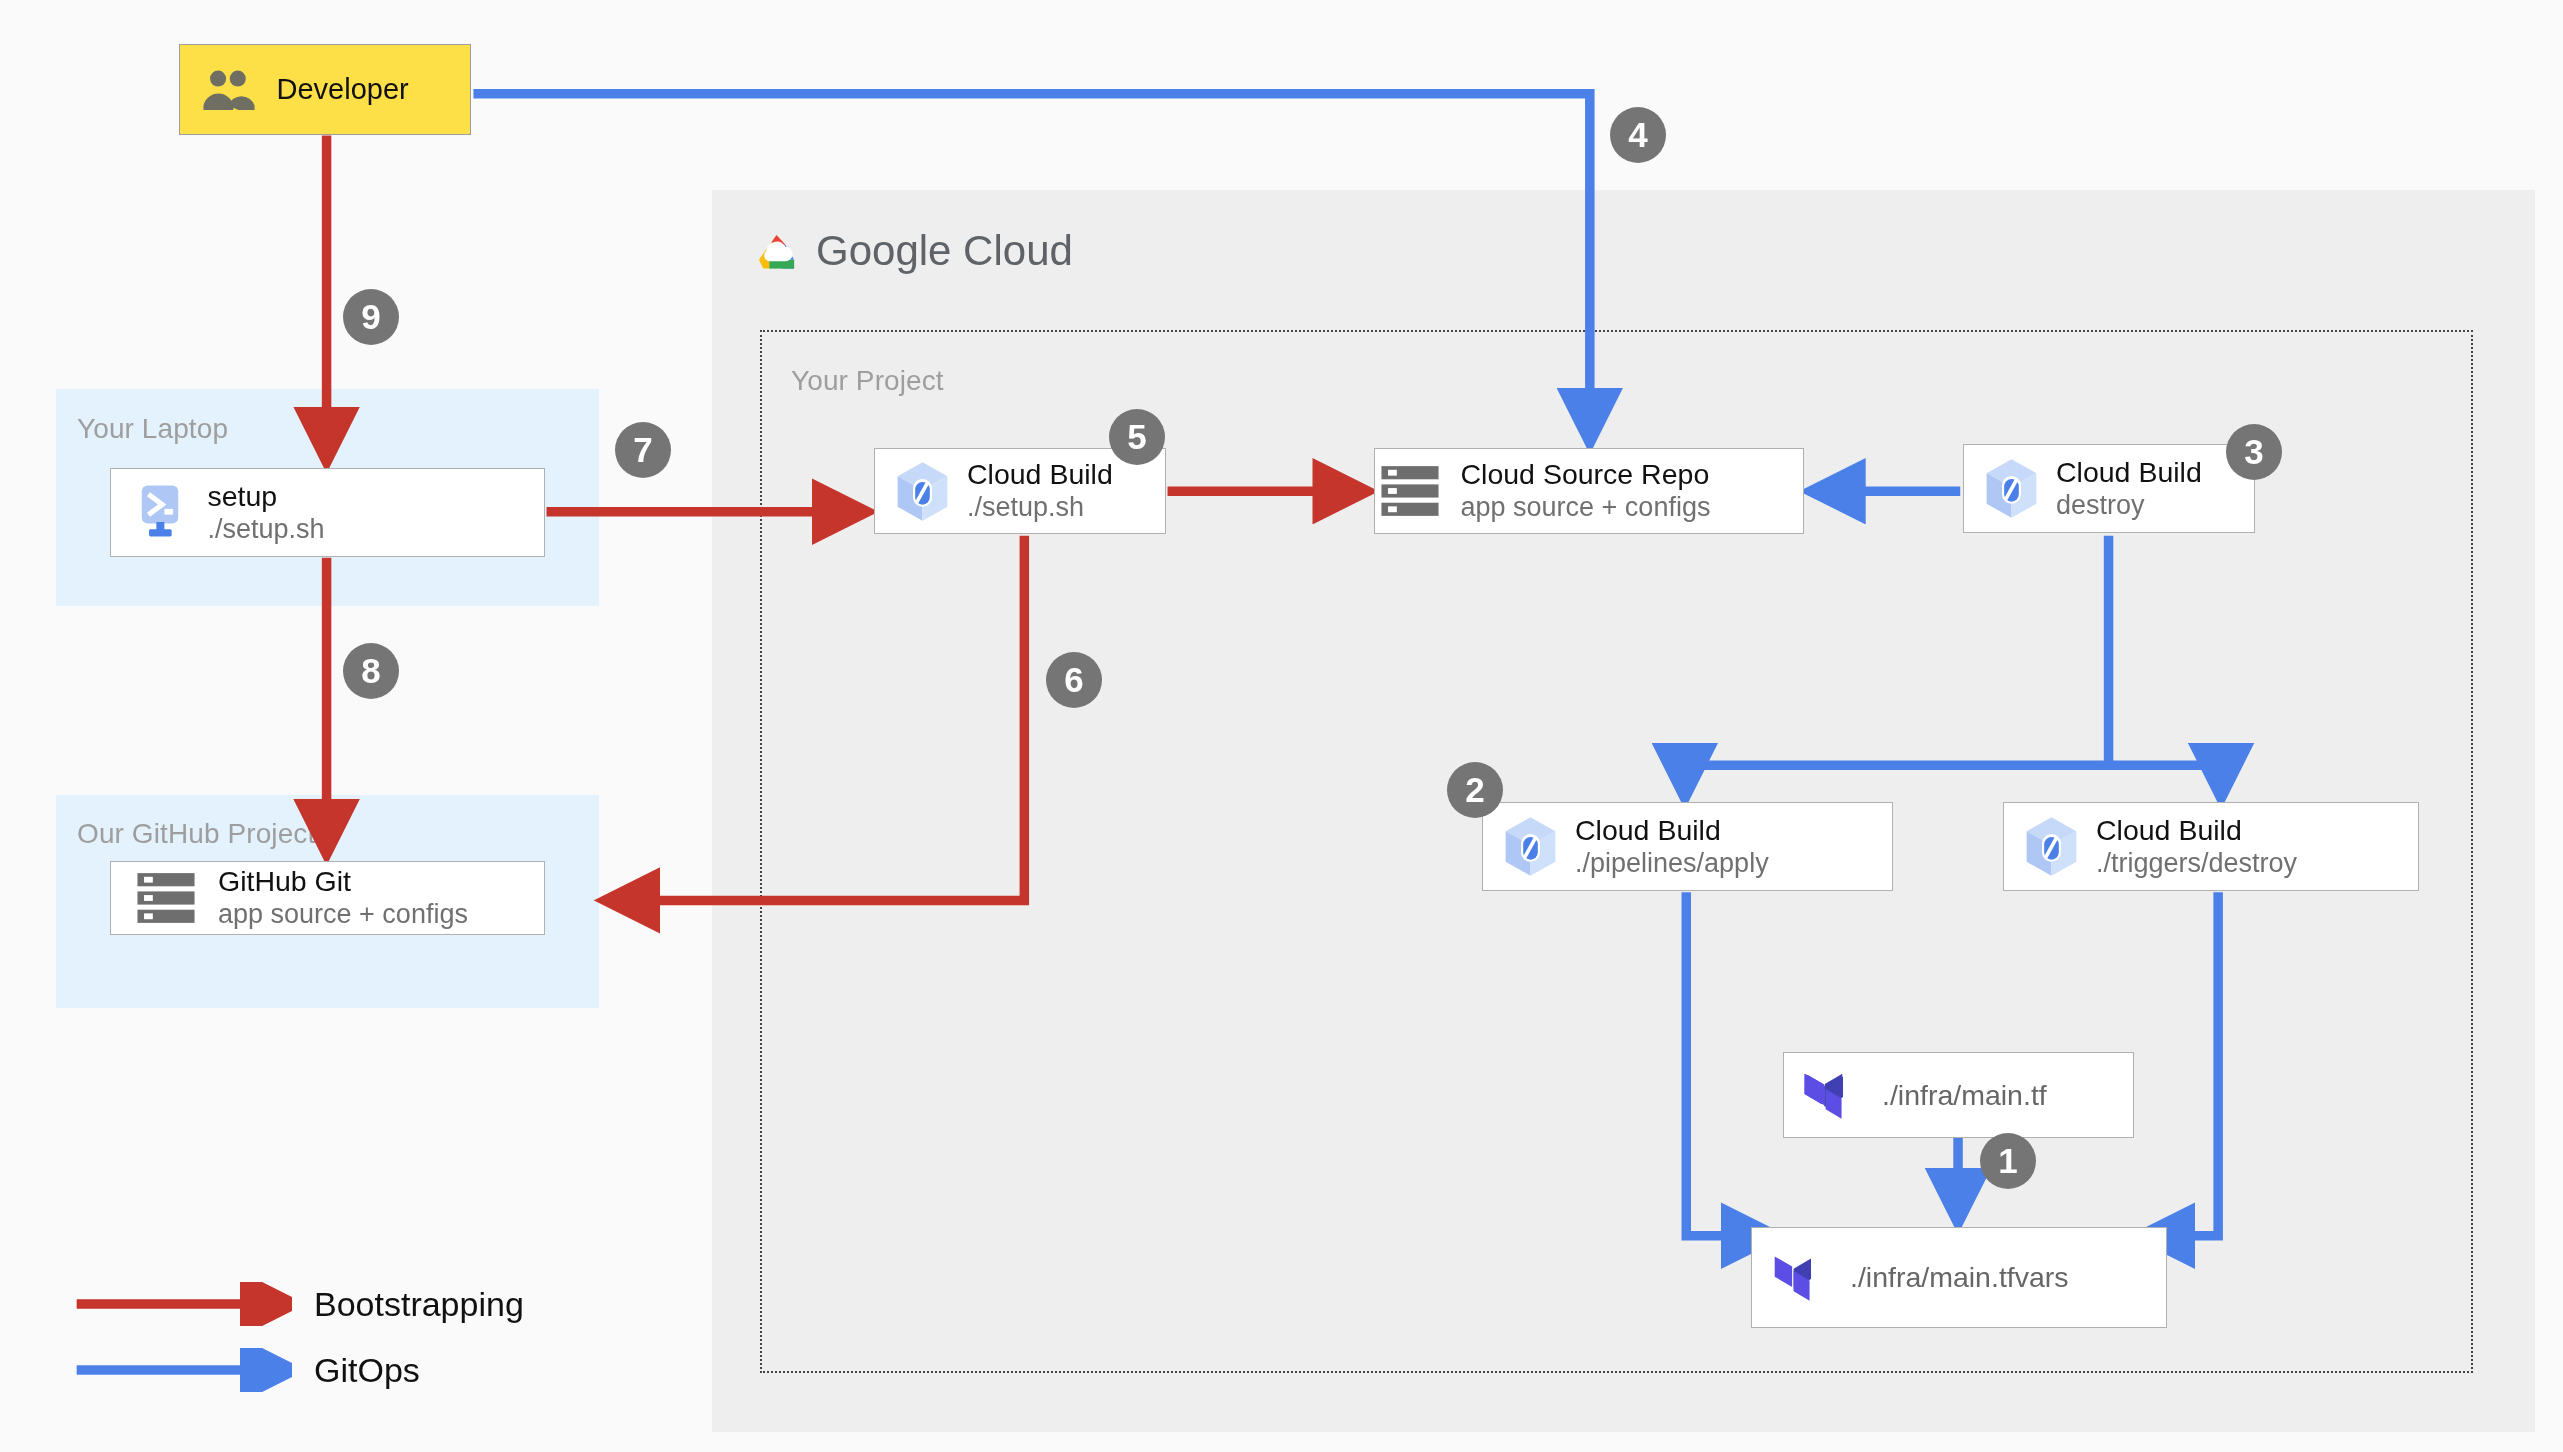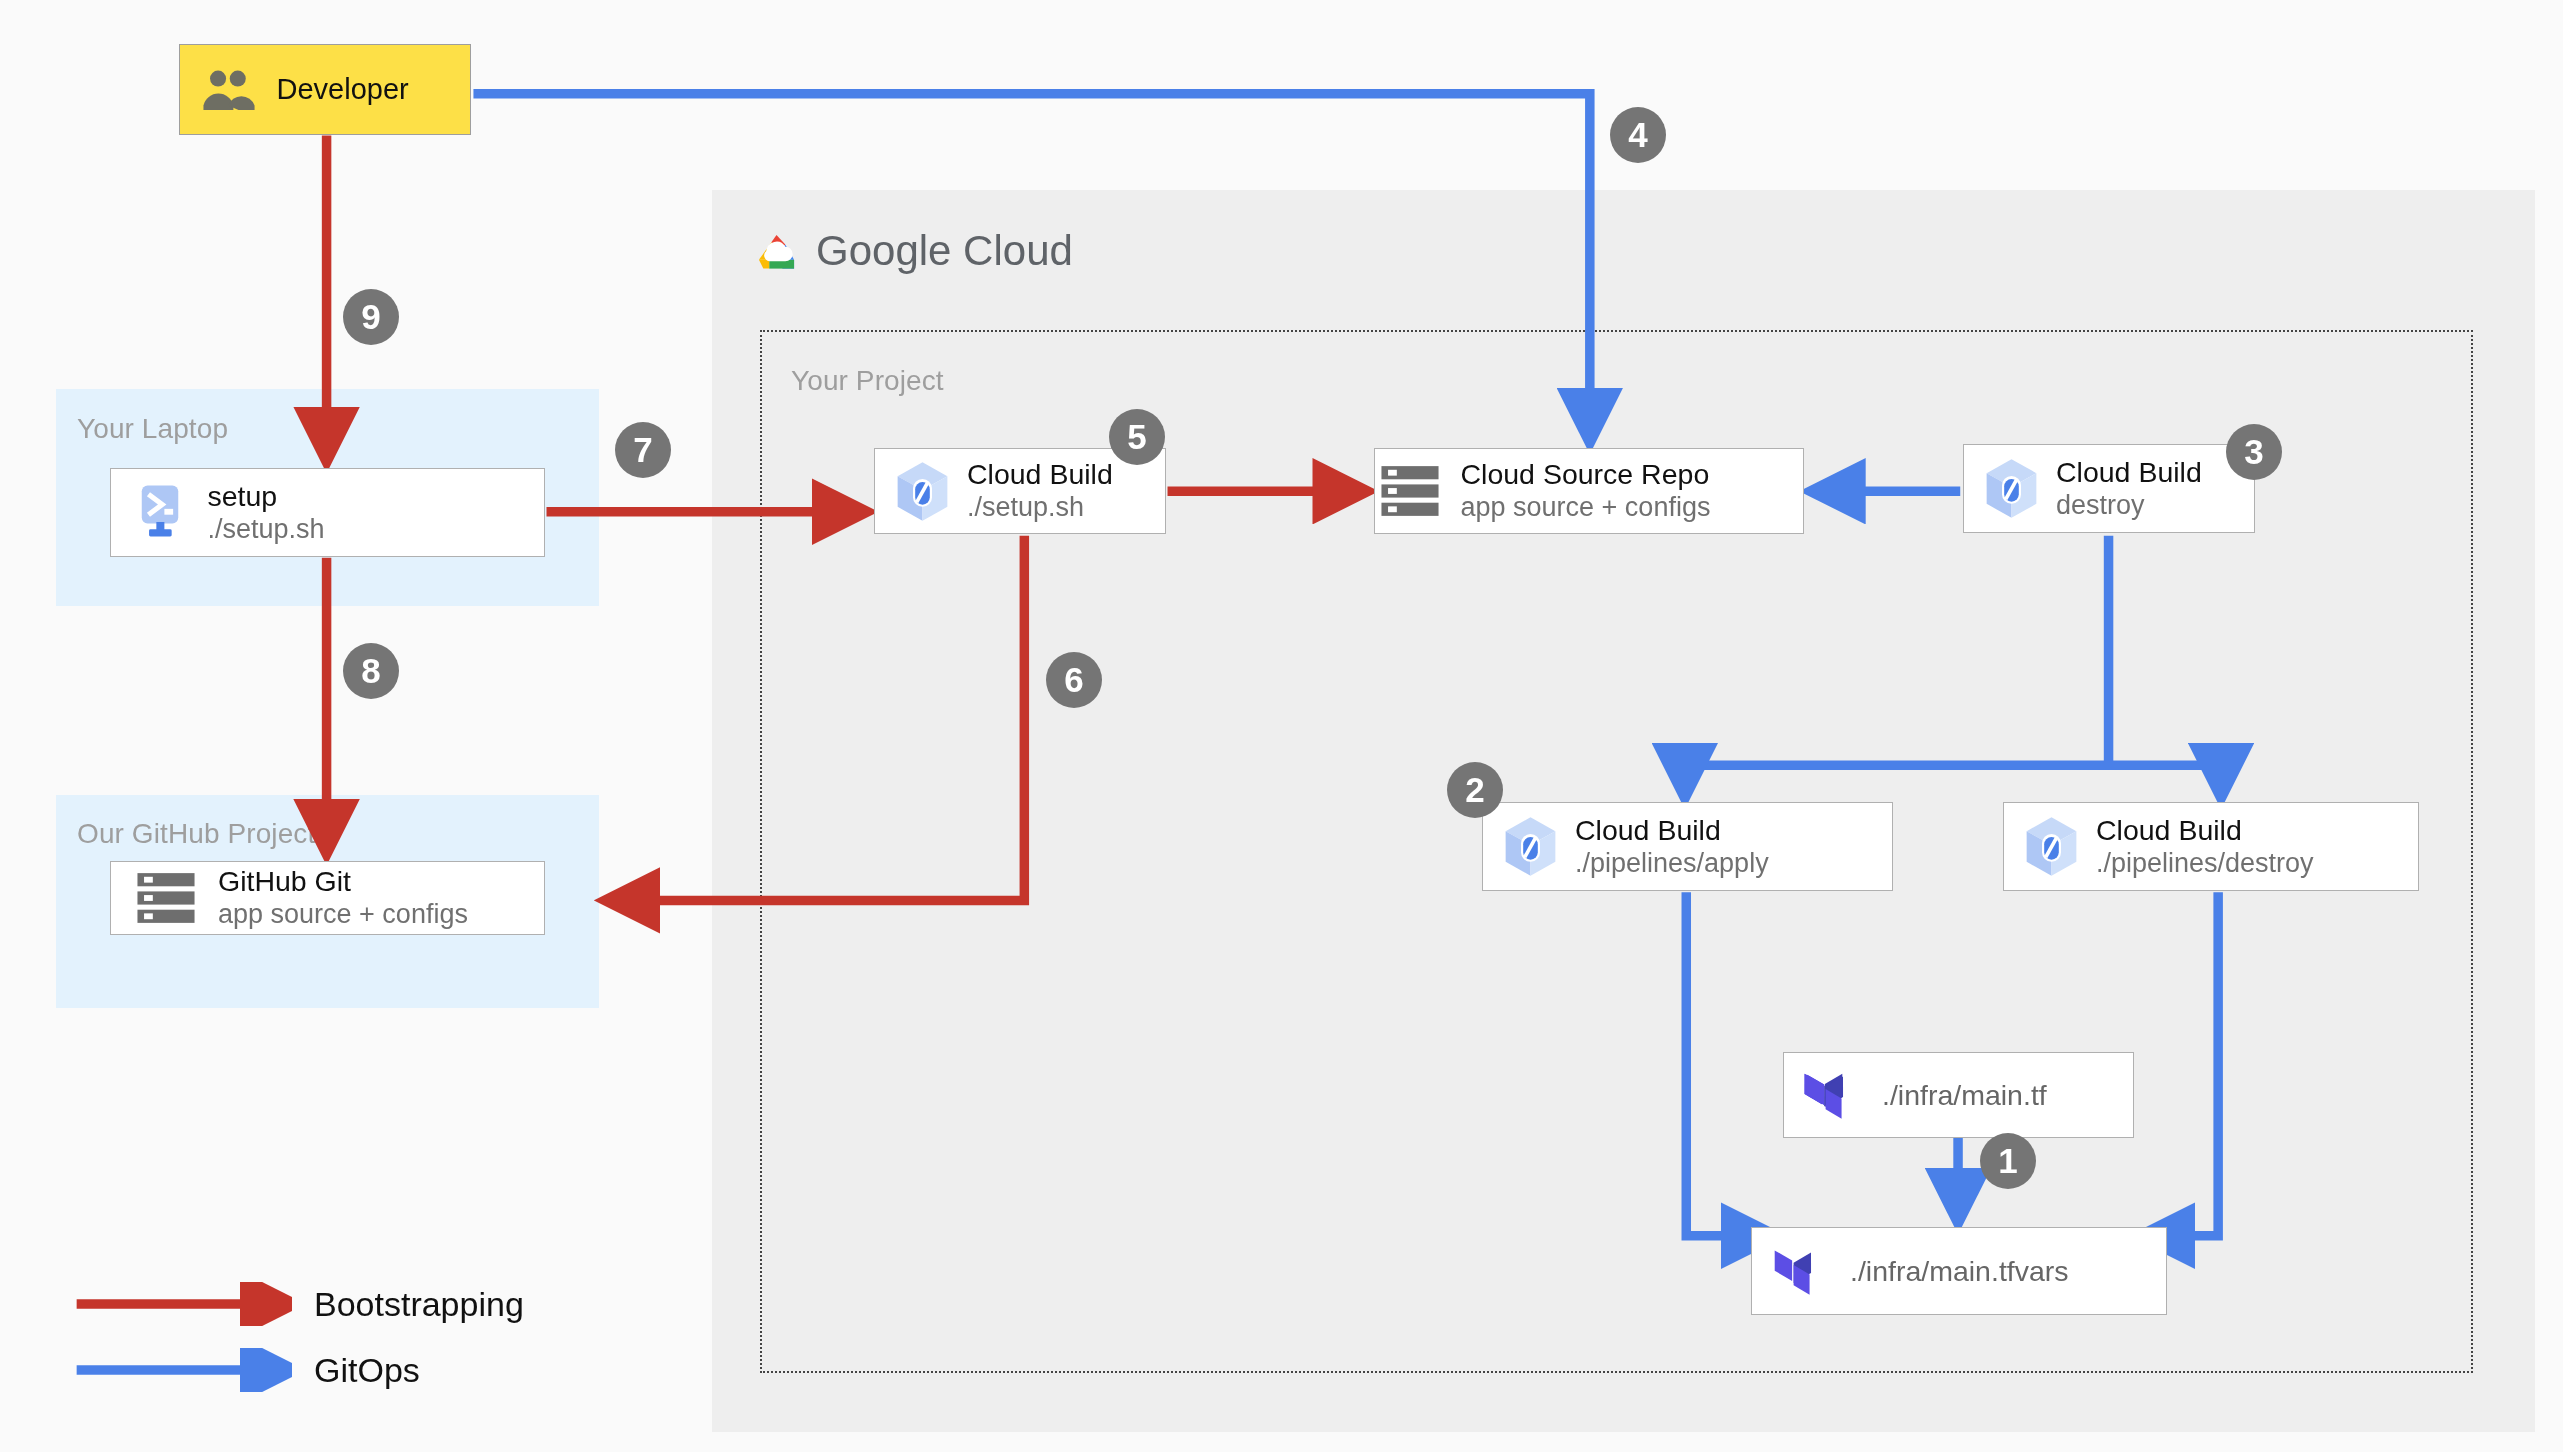--- a/index.html
+++ b/index.html
@@ -62,21 +62,21 @@
   .node-developer .t1{font-size:29px;color:#111;}
 
   .node-bash{left:110px;top:468px;width:435px;height:89px;padding-left:22px;gap:20.5px;}
   .node-github{left:110px;top:861px;width:435px;height:74px;padding-left:25px;gap:22px;}
   .node-cb-setup{left:874px;top:448px;width:292px;height:86px;padding-left:19px;gap:16px;}
   .node-csr{left:1374px;top:448px;width:430px;height:86px;padding-left:5px;gap:20.5px;}
   .node-cb-trig{left:1963px;top:444px;width:292px;height:89px;padding-left:19px;gap:16px;}
   .node-cb-apply{left:1482px;top:802px;width:411px;height:89px;padding-left:19px;gap:16px;}
   .node-cb-destroy{left:2003px;top:802px;width:416px;height:89px;padding-left:19px;gap:16px;}
   .node-maintf{left:1783px;top:1052px;width:351px;height:86px;padding-left:19px;gap:28px;}
-  .node-tfvars{left:1751px;top:1227px;width:416px;height:88px;padding-left:19px;gap:28px;}
+  .node-tfvars{left:1751px;top:1227px;width:416px;height:101px;padding-left:19px;gap:28px;}
 
   
   .badge{
     position:absolute;width:56px;height:56px;border-radius:50%;
     background:#757575;color:#fff;font-size:35px;font-weight:bold;
     display:flex;align-items:center;justify-content:center;
   }
 
   
   .legend{position:absolute;left:73px;top:1271px;}
@@ -268,21 +268,21 @@
         <path d="M39 3 L73 22 L39 41 L5 22 Z" fill="#c6d9f8"></path>
         <path d="M5 22 L39 41 L39 83 L5 64 Z" fill="#aec7f5"></path>
         <path d="M73 22 L73 64 L39 83 L39 41 Z" fill="#cfe0fa"></path>
         <path d="M39 26 a13 13 0 0 1 13 13 v12 a13 13 0 0 1 -26 0 v-12 a13 13 0 0 1 13 -13 z" fill="#ffffff"></path>
         <path d="M39 30 a10 10 0 0 1 10 10 v11 a10 10 0 0 1 -20 0 v-11 a10 10 0 0 1 10 -10 z" fill="#4a80e8"></path>
         <path d="M46 31 L31 58" stroke="#ffffff" stroke-width="5"></path>
       </svg>
     </span>
     <div class="txt">
       <span class="t1">Cloud Build</span>
-      <span class="t2">./pipelines/destroy</span>
+      <span class="t2">./triggers/destroy</span>
     </div>
   </div>
 
   <div class="node node-maintf">
     <span class="ico">
       <svg width="51" height="61" viewBox="0 0 70 84">
         <polygon points="2,12 26,26 26,54 2,40" fill="#5c4ee5"></polygon>
         <polygon points="30,26 54,12 54,40 30,54" fill="#4040b2"></polygon>
         <polygon points="28,30 52,44 52,72 28,58" fill="#5c4ee5" opacity="0"></polygon>
         <polygon points="28,30 52,44 52,72 28,58" fill="none"></polygon>

